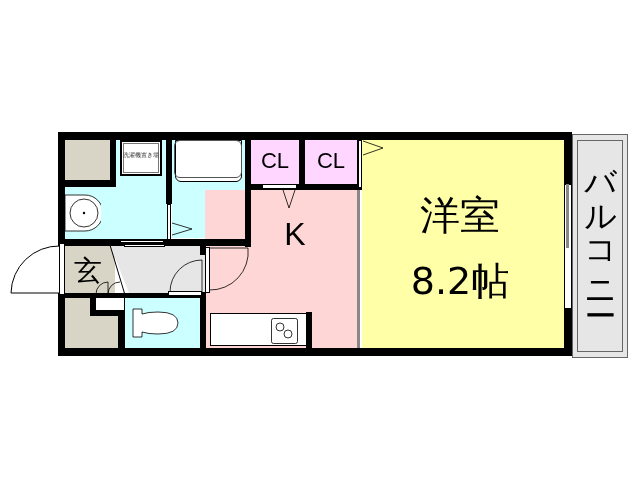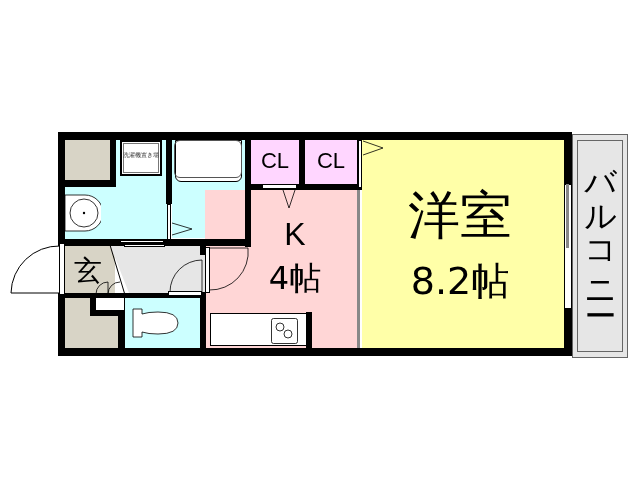--- a/index.html
+++ b/index.html
@@ -133,19 +133,18 @@
   <div class="wall" style="left:306px;top:312px;width:6px;height:36px;"></div>
   <svg class="abs" style="left:271px;top:318px;" width="27" height="26" viewBox="0 0 27 26">
     <rect x="0.5" y="0.5" width="26" height="25" rx="2" fill="#fff" stroke="#000" stroke-width="0.8"></rect>
     <circle cx="9" cy="9" r="4" fill="none" stroke="#000" stroke-width="0.8"></circle>
     <circle cx="17" cy="16" r="4" fill="none" stroke="#000" stroke-width="0.8"></circle>
   </svg>
 
   <div class="lbl" style="left:250px;top:143px;width:50px;font-size:22px;line-height:36px;font-family:'Liberation Sans',sans-serif;">CL</div>
   <div class="lbl" style="left:305px;top:143px;width:52px;font-size:22px;line-height:36px;font-family:'Liberation Sans',sans-serif;">CL</div>
   <div class="lbl" style="left:255px;top:214px;width:80px;font-size:32px;line-height:40px;font-family:'Liberation Sans',sans-serif;">K</div>
-  <div class="lbl" style="left:250px;top:258px;width:90px;font-size:32px;line-height:40px;">4帖</div>
-  <div class="lbl" style="left:380px;top:190px;width:160px;font-size:52px;line-height:50px;">洋室</div>
+  <div class="lbl" style="left:380px;top:190px;width:160px;font-size:40px;line-height:50px;">洋室</div>
   <div class="lbl" style="left:380px;top:256px;width:160px;font-size:38px;line-height:50px;">8.2帖</div>
   <div class="lbl" style="left:70px;top:253px;width:36px;font-size:28px;line-height:36px;">玄</div>
   <div class="lbl" style="left:580px;top:146px;width:40px;font-size:32px;line-height:38px;writing-mode:vertical-rl;text-orientation:upright;letter-spacing:2px;">バルコニー</div>
 
 </div>
 
 </body></html>

